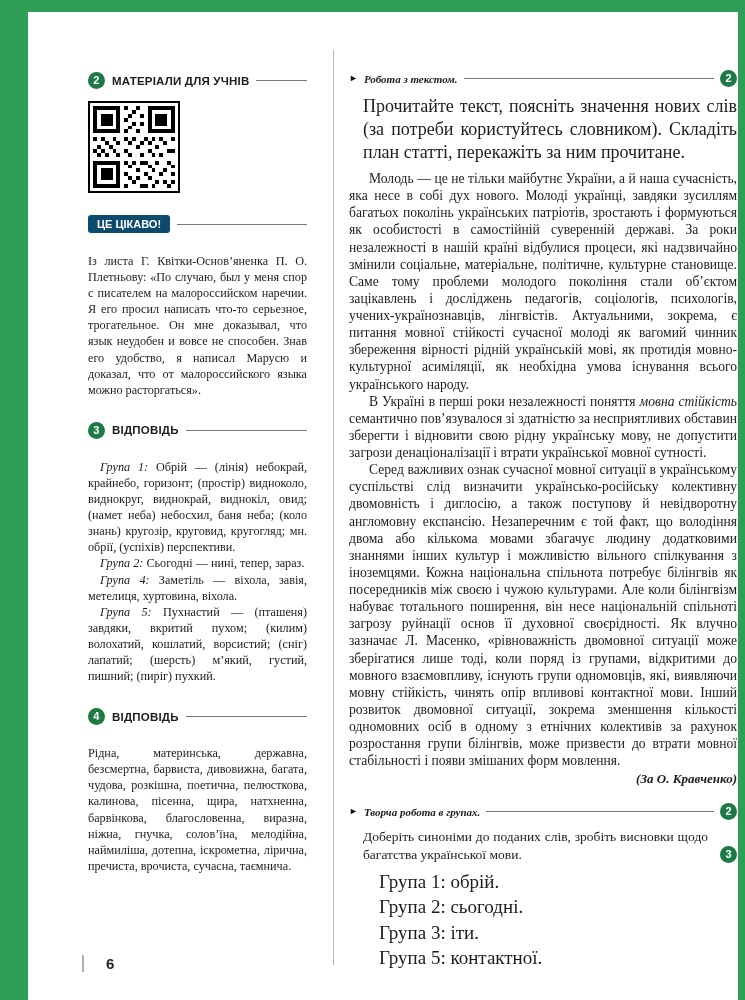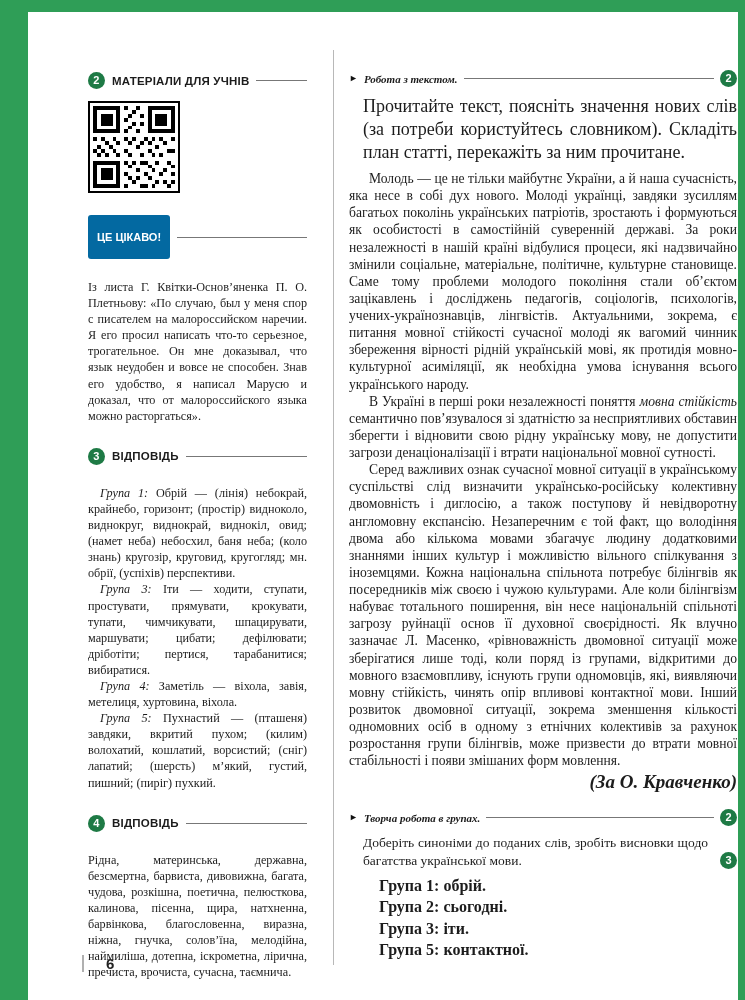--- a/index.html
+++ b/index.html
@@ -31,23 +31,23 @@
     font-family:"Liberation Sans", sans-serif; font-weight:bold; font-size:11.5px;
     letter-spacing:.2px; white-space:nowrap;
   }
   .rule { flex:1; height:1px; background:#777; min-width:8px; }
   .qr-wrap {
     width:92px; height:92px; margin:12px 0 0 0; border:2px solid #000; padding:3px; background:#fff;
   }
   .qr-wrap svg { width:100%; height:100%; display:block; shape-rendering:crispEdges; }
   .interesting-head { display:flex; align-items:center; gap:7px; margin-top:22px; }
   .label-dark {
-    display:inline-block; background:#0369a1; color:#fff;
+    display:inline-block; background:#0c4a6e; color:#fff;
     font-family:"Liberation Sans", sans-serif; font-weight:bold; font-size:11px;
-    padding:16px 9px; border-radius:3px; white-space:nowrap;
+    padding:3px 9px; border-radius:3px; white-space:nowrap;
   }
   .side-text { font-size:12.2px; line-height:1.32; text-align:justify; margin-top:20px; }
   .answer-head { margin-top:24px; }
   .side-groups { margin-top:20px; }
   .side-group { font-size:12.2px; line-height:1.32; text-align:justify; text-indent:12px; }
   .side-group .glabel { font-style:italic; }
 
   .page-num {
     position:absolute; left:82px; bottom:28px;
     border-left:2px solid #b0b0b0; padding-left:22px;
@@ -56,24 +56,24 @@
 
   
   .main { position:absolute; left:349px; top:70px; width:388px; }
   .task-head { display:flex; align-items:center; gap:6px; }
   .task-marker { font-size:9px; line-height:1; color:#111; flex:0 0 auto; }
   .task-title { font-weight:bold; font-style:italic; font-size:11px; white-space:nowrap; }
   .instruction { margin:8px 0 6px 14px; font-size:18px; line-height:1.28; text-align:justify; }
   .instr-row { display:flex; gap:12px; align-items:flex-end; margin:8px 0 6px 14px; }
   .instr-row .itext { flex:1; font-size:13.5px; line-height:1.28; text-align:justify; }
   .bodytext p { font-size:13.6px; line-height:1.26; text-align:justify; text-indent:20px; }
-  .attribution { text-align:right; font-weight:bold; font-style:italic; font-size:19px; margin-top:2px; }
+  .attribution { text-align:right; font-weight:bold; font-style:italic; font-size:13px; margin-top:2px; }
   .section2 { margin-top:16px; }
   .main-groups { margin:4px 0 0 30px; }
-  .main-group { font-weight:bold; font-size:16px; line-height:1.34; }
+  .main-group { font-weight:normal; font-size:19px; line-height:1.34; }
 </style>
 </head>
 <body>
 
 <div class="page">
   <div class="frame-left"></div>
   <div class="frame-top"></div>
   <div class="frame-right"></div>
   <div class="col-divider"></div>
 
@@ -107,21 +107,21 @@
     </div>
     <p class="side-text">Із листа Г. Квітки-Основ’яненка П. О. Плетньову: «По случаю, был у меня спор с писателем на малороссийском наречии. Я его просил написать что-то серьезное, трогательное. Он мне доказывал, что язык неудобен и вовсе не способен. Знав его удобство, я написал Марусю и доказал, что от малороссийского языка можно расторгаться».</p>
 
     <div class="side-head answer-head">
       <span class="badge">3</span>
       <span>ВІДПОВІДЬ</span>
       <span class="rule"></span>
     </div>
     <div class="side-groups">
       <p class="side-group"><span class="glabel">Група 1:</span> <span>Обрій — (лінія) небокрай, крайнебо, горизонт; (простір) видноколо, виднокруг, виднокрай, виднокіл, овид; (намет неба) небосхил, баня неба; (коло знань) кругозір, круговид, кругогляд; мн. обрії, (успіхів) перспективи.</span></p>
-      <p class="side-group"><span class="glabel">Група 3:</span> <span>Іти — ходити, ступати, простувати, прямувати, крокувати, тупати, чимчикувати, шпацирувати, маршувати; цибати; дефілювати; дріботіти; пертися, тарабанитися; вибиратися.</span></p>
+      <p class="side-group"><span class="glabel">Група 2:</span> <span>Сьогодні — нині, тепер, зараз.</span></p>
       <p class="side-group"><span class="glabel">Група 4:</span> <span>Заметіль — віхола, завія, метелиця, хуртовина, віхола.</span></p>
       <p class="side-group"><span class="glabel">Група 5:</span> <span>Пухнастий — (пташеня) завдяки, вкритий пухом; (килим) волохатий, кошлатий, ворсистий; (сніг) лапатий; (шерсть) м’який, густий, пишний; (пиріг) пухкий.</span></p>
     </div>
 
     <div class="side-head answer-head">
       <span class="badge">4</span>
       <span>ВІДПОВІДЬ</span>
       <span class="rule"></span>
     </div>
     <p class="side-text">Рідна, материнська, державна, безсмертна, барвиста, дивовижна, багата, чудова, розкішна, поетична, пелюсткова, калинова, пісенна, щира, натхненна, барвінкова, благословенна, виразна, ніжна, гнучка, солов’їна, мелодійна, наймиліша, дотепна, іскрометна, лірична, пречиста, врочиста, сучасна, таємнича.</p>
@@ -135,21 +135,21 @@
       <span class="task-marker">►</span>
       <span class="task-title">Робота з текстом.</span>
       <span class="rule"></span>
       <span class="badge">2</span>
     </div>
 
     <p class="instruction">Прочитайте текст, поясніть значення нових слів (за потреби користуйтесь словником). Складіть план статті, перекажіть за ним прочитане.</p>
 
     <div class="bodytext">
       <p>Молодь — це не тільки майбутнє України, а й наша сучасність, яка несе в собі дух нового. Молоді українці, завдяки зусиллям багатьох поколінь українських патріотів, зростають і формуються як особистості в самостійній суверенній державі. За роки незалежності в нашій країні відбулися процеси, які надзвичайно змінили соціальне, матеріальне, політичне, культурне становище. Саме тому проблеми молодого покоління стали об’єктом зацікавлень і досліджень педагогів, соціологів, психологів, учених-українознавців, лінгвістів. Актуальними, зокрема, є питання мовної стійкості сучасної молоді як вагомий чинник збереження вірності рідній українській мові, як протидія мовно-культурної асиміляції, як необхідна умова існування всього українського народу.</p>
-      <p><span>В Україні в перші роки незалежності поняття </span><i>мовна стійкість</i><span> семантично пов’язувалося зі здатністю за несприятливих обставин зберегти і відновити свою рідну українську мову, не допустити загрози денаціоналізації і втрати національної мовної сутності.</span></p>
+      <p><span>В Україні в перші роки незалежності поняття </span><i>мовна стійкість</i><span> семантично пов’язувалося зі здатністю за несприятливих обставин зберегти і відновити свою рідну українську мову, не допустити загрози денаціоналізації і втрати української мовної сутності.</span></p>
       <p>Серед важливих ознак сучасної мовної ситуації в українському суспільстві слід визначити українсько-російську колективну двомовність і диглосію, а також поступову й невідворотну англомовну експансію. Незаперечним є той факт, що володіння двома або кількома мовами збагачує людину додатковими знаннями інших культур і можливістю вільного спілкування з іноземцями. Кожна національна спільнота потребує білінгвів як посередників між своєю і чужою культурами. Але коли білінгвізм набуває тотального поширення, він несе національній спільноті загрозу руйнації основ її духовної своєрідності. Як влучно зазначає Л. Масенко, «рівноважність двомовної ситуації може зберігатися лише тоді, коли поряд із групами, відкритими до мовного взаємовпливу, існують групи одномовців, які, виявляючи мовну стійкість, чинять опір впливові контактної мови. Інший розвиток двомовної ситуації, зокрема зменшення кількості одномовних осіб в одному з етнічних колективів за рахунок розростання групи білінгвів, може призвести до втрати мовної стабільності і появи змішаних форм мовлення.</p>
     </div>
     <p class="attribution">(За О. Кравченко)</p>
 
     <div class="section2">
       <div class="task-head">
         <span class="task-marker">►</span>
         <span class="task-title">Творча робота в групах.</span>
         <span class="rule"></span>
         <span class="badge">2</span>

